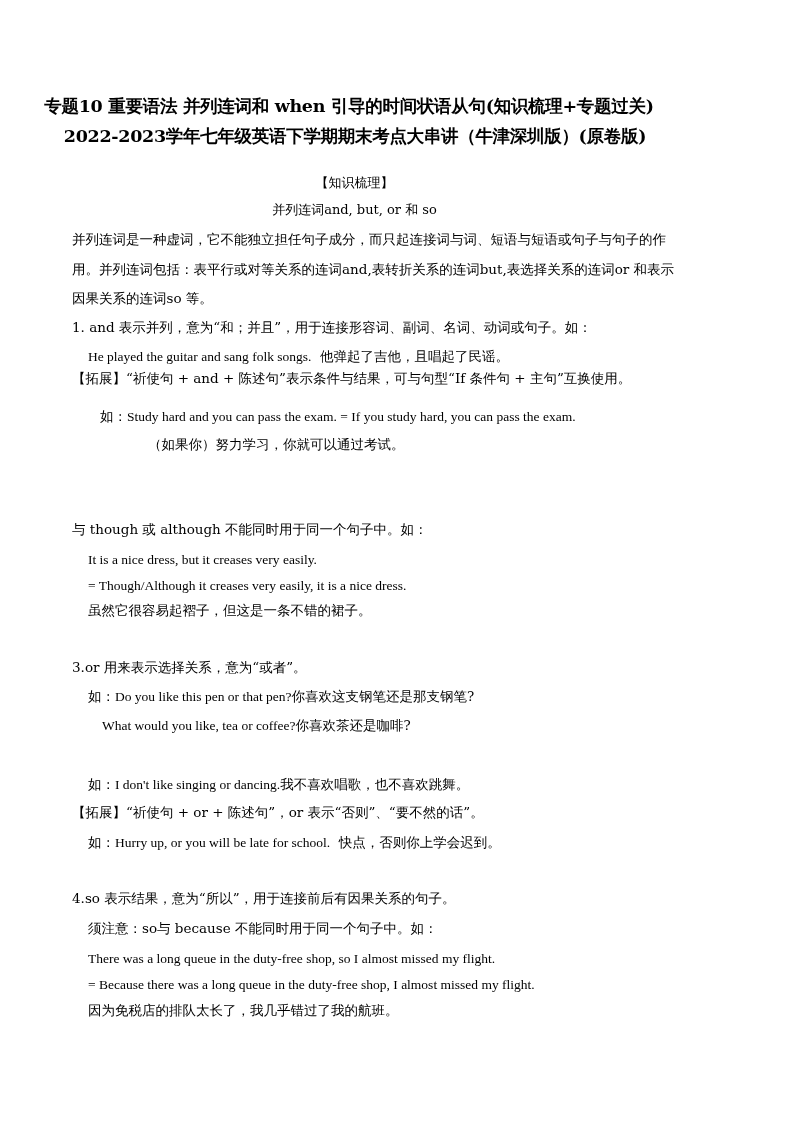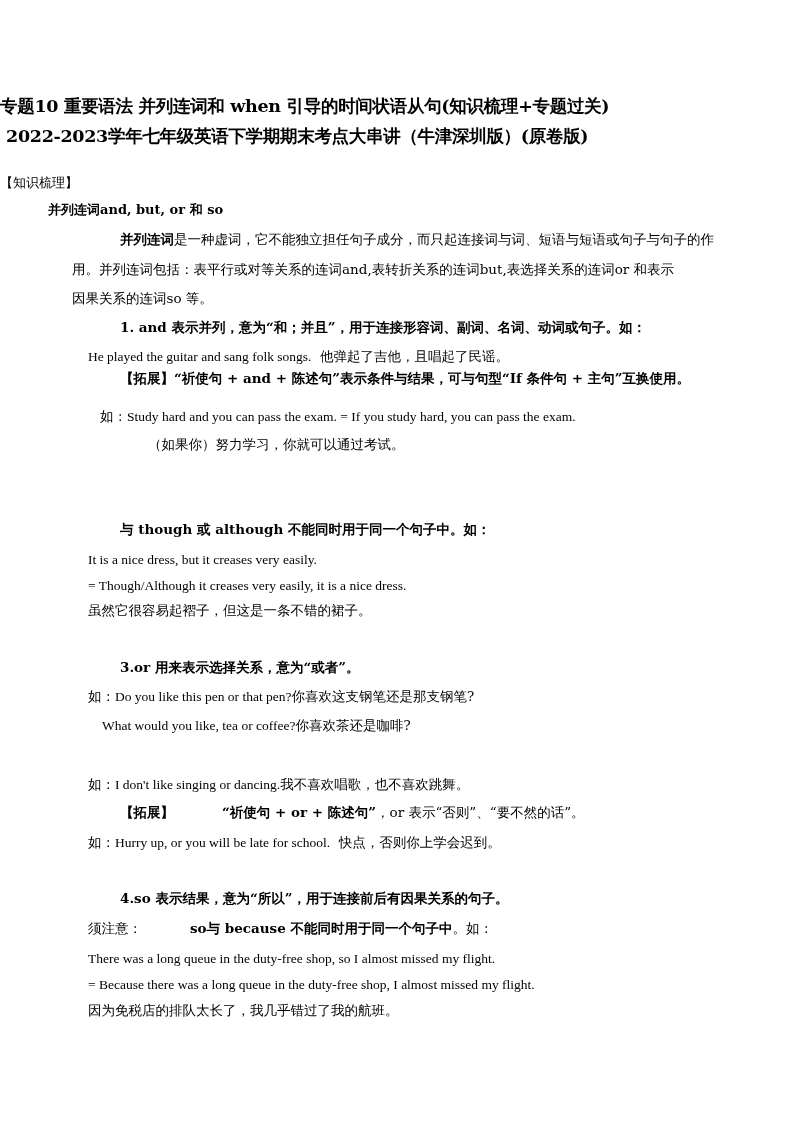--- a/index.html
+++ b/index.html
@@ -3,23 +3,23 @@
   <meta charset="utf-8">
   <style>
     html, body { margin: 0; padding: 0; background: #ffffff; }
     body {
       width: 794px; height: 1123px; position: relative; overflow: hidden;
       font-family: "DejaVu Serif", "Liberation Serif", serif;
       color: #000;
     }
     .page { position: absolute; left: 0; top: 0; width: 794px; height: 1123px; }
     .line { position: absolute; white-space: nowrap; line-height: 1; }
-    .title { font-weight: bold; font-size: 17.5px; left: 0; width: 698px; letter-spacing: -0.3px; }
-    .center { left: 0; width: 709px; text-align: left; }
-    .b { font-weight: bold; margin-left: 48px; }
+    .title { font-weight: bold; font-size: 17.5px; left: 0; width: 698px; text-align: center; letter-spacing: -0.3px; }
+    .center { left: 0; width: 709px; text-align: center; }
+    .b { font-weight: normal; }
     .en { font-family: "Liberation Serif", "DejaVu Serif", serif; }
     .body { font-size: 13.5px; }
     .small { font-size: 13px; }
   </style>
 </head>
 <body>
 
 <div class="page">
 
   <div class="line title" style="top:98px;">专题10  重要语法  并列连词和 when 引导的时间状语从句(知识梳理+专题过关)</div>

